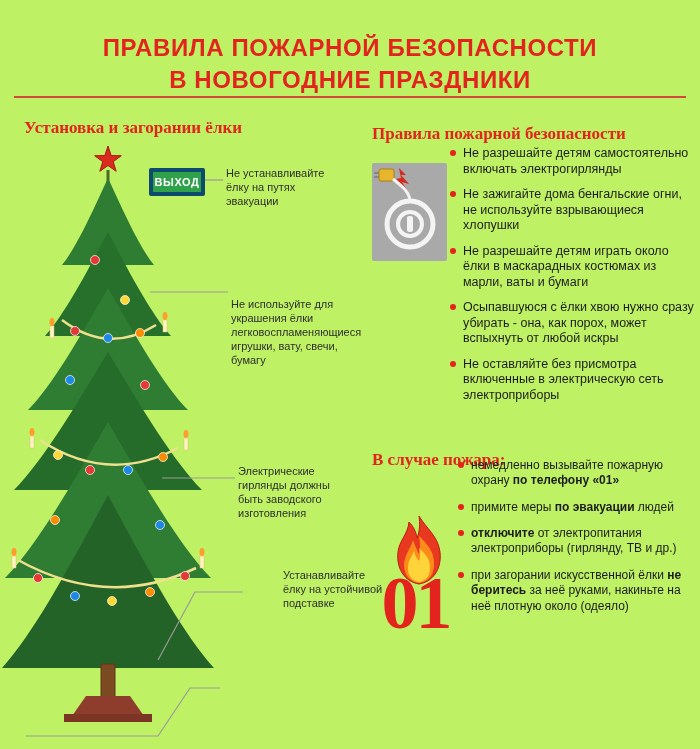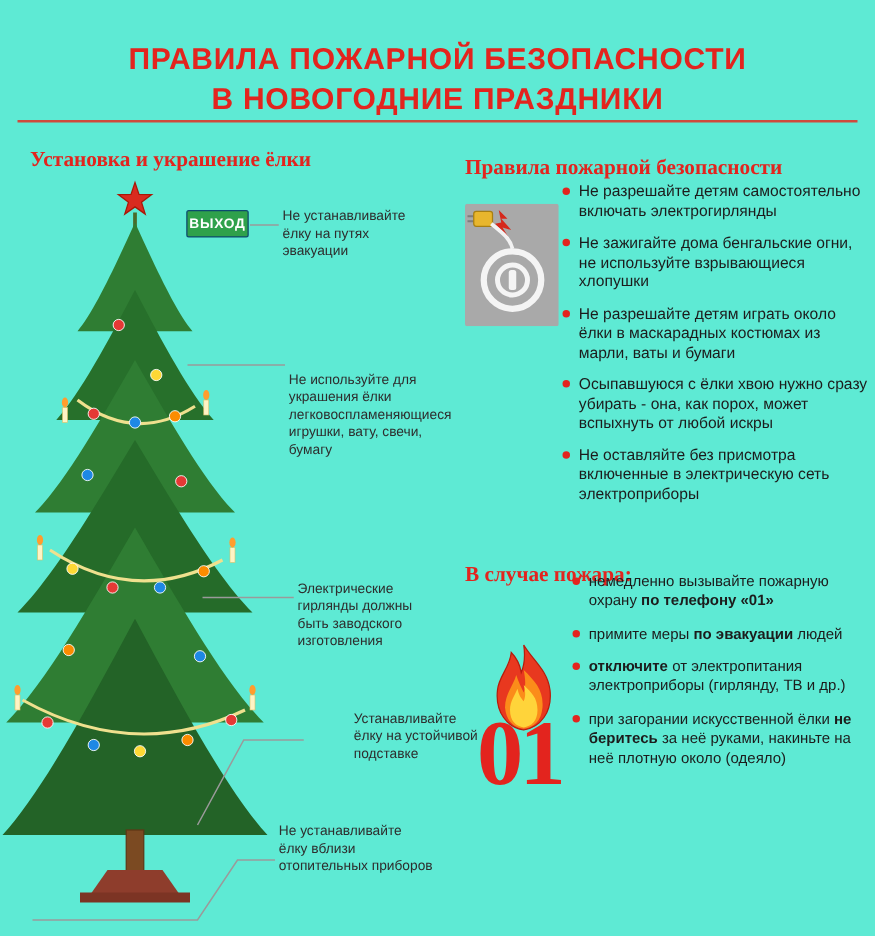--- a/index.html
+++ b/index.html
@@ -1,32 +1,32 @@
 <!DOCTYPE html>
 <html><head>
 <meta charset="utf-8">
 <style>
   html,body{margin:0;padding:0;}
   body{width:700px;height:749px;font-family:"Liberation Sans",sans-serif;background:#ffffff;}
-  .poster{position:relative;width:700px;height:749px;background:#5eead4;overflow:hidden;}
+  .poster{position:relative;width:700px;height:749px;background:#bef264;overflow:hidden;}
 
   .title{position:absolute;top:16px;left:0;width:700px;text-align:center;
          color:#e3241e;font-weight:800;font-size:24px;line-height:1.35;letter-spacing:.6px;}
   .divider{position:absolute;top:96px;left:14px;right:14px;height:2px;background:#cf4a3d;}
 
   .col-heading{position:absolute;color:#e3241e;font-family:"Liberation Serif",serif;
                font-weight:bold;font-size:17px;white-space:nowrap;}
   .h-left{left:24px;top:104px;}
   .h-right{left:372px;top:110px;}
   .h-fire{left:372px;top:436px;}
 
   .tree-svg{position:absolute;left:0;top:140px;width:345px;height:609px;}
 
   .exit-sign{position:absolute;left:149px;top:168px;width:48px;height:20px;background:#2fa14b;
-             border:1px solid #0c4a6e;border-radius:2px;color:#fff;font-size:11px;font-weight:bold;
+             border:4px solid #0c4a6e;border-radius:2px;color:#fff;font-size:11px;font-weight:bold;
              text-align:center;line-height:20px;letter-spacing:.6px;}
 
   .callout{position:absolute;font-size:11px;color:#2e2e2e;line-height:1.28;}
   .c1{left:226px;top:166px;width:108px;}
   .c2{left:231px;top:261px;width:122px;margin-top:36px;}
   .c3{left:238px;top:464px;width:104px;}
   .c4{left:246px;top:568px;width:104px;margin-left:37px;}
   .c5{left:223px;top:658px;width:124px;}
 
   .garland-img{position:absolute;left:372px;top:163px;width:75px;height:98px;}
@@ -50,21 +50,21 @@
 <body>
 
 <div class="poster">
 
   <h1 class="title">
     <span>ПРАВИЛА ПОЖАРНОЙ БЕЗОПАСНОСТИ</span><br>
     <span>В НОВОГОДНИЕ ПРАЗДНИКИ</span>
   </h1>
   <div class="divider"></div>
 
-  <h2 class="col-heading h-left">Установка и украшение ёлки</h2>
+  <h2 class="col-heading h-left">Установка и загорании ёлки</h2>
   <h2 class="col-heading h-right">Правила пожарной безопасности</h2>
 
   <svg class="tree-svg" viewBox="0 0 345 609">
     <g>
       <polygon points="108,6 111.2,15.6 121.3,15.7 113.2,21.7 116.2,31.3 108,25.5 99.8,31.3 102.8,21.7 94.7,15.7 104.8,15.6" fill="#d92b1f" stroke="#a81808" stroke-width="1"></polygon>
       <line x1="108" y1="30" x2="108" y2="44" stroke="#4a6b2a" stroke-width="3"></line>
     </g>
     <g>
       <path d="M108 38 C 92 73 76 108 62 125 L 154 125 C 140 108 124 73 108 38 Z" fill="#2f7d33"></path>
       <path d="M108 92 C 86 134 64 175 45 196 L 171 196 C 152 175 130 134 108 92 Z" fill="#27702b"></path>
@@ -137,21 +137,20 @@
       <polyline points="220,548 190,548 158,596 26,596"></polyline>
     </g>
   </svg>
 
   <div class="exit-sign">ВЫХОД</div>
 
   <div class="callout c1">Не устанавливайте ёлку на путях эвакуации</div>
   <div class="callout c2">Не используйте для украшения ёлки легковоспламеняющиеся игрушки, вату, свечи, бумагу</div>
   <div class="callout c3">Электрические гирлянды должны быть заводского изготовления</div>
   <div class="callout c4">Устанавливайте ёлку на устойчивой подставке</div>
-  <div class="callout c5">Не устанавливайте ёлку вблизи отопительных приборов</div>
 
   <svg class="garland-img" viewBox="0 0 75 98">
     <rect width="75" height="98" rx="2" fill="#a9a9a9"></rect>
     <line x1="2" y1="10" x2="7" y2="10" stroke="#7d7d7d" stroke-width="1.5"></line>
     <line x1="2" y1="14" x2="7" y2="14" stroke="#7d7d7d" stroke-width="1.5"></line>
     <rect x="7" y="6" width="15" height="12" rx="2" fill="#e8b62d" stroke="#a87f12" stroke-width="1"></rect>
     <polygon points="27,5 34,12 29,12 37,21 30,19 35,27 24,16 29,15" fill="#d6281c"></polygon>
     <path d="M 21 16 C 31 24 36 28 38 36" stroke="#f2f2f2" stroke-width="3" fill="none"></path>
     <circle cx="38" cy="61" r="23" stroke="#f4f4f4" stroke-width="5" fill="none"></circle>
     <circle cx="38" cy="61" r="12" stroke="#f4f4f4" stroke-width="4" fill="none"></circle>

